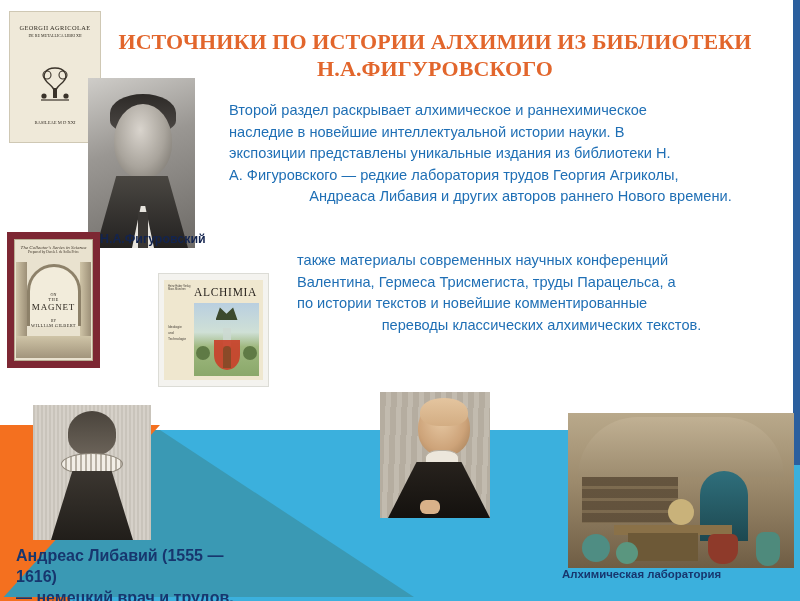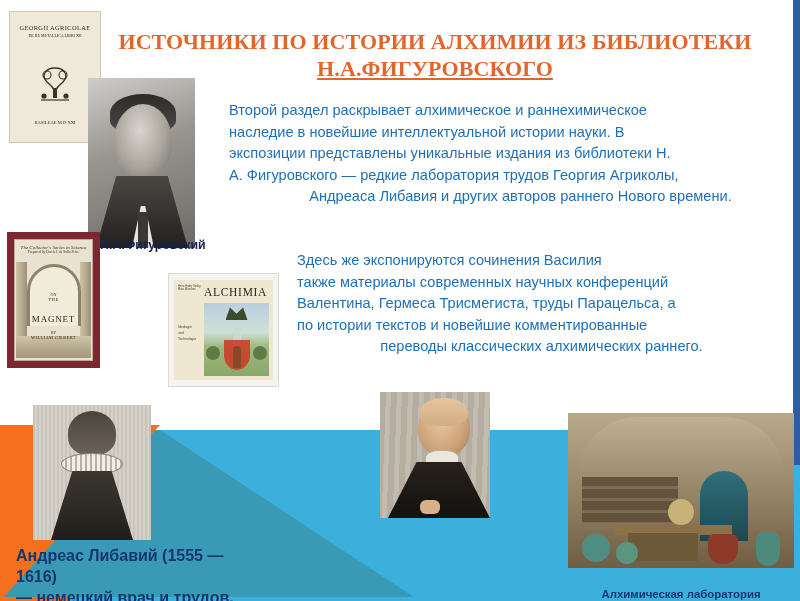--- a/index.html
+++ b/index.html
@@ -44,21 +44,21 @@
   .title {
     position:absolute; left:100px; top:28px; width:670px;
     text-align:center;
     font-family:"Liberation Serif", serif;
     font-weight:bold;
     font-size:22px;
     line-height:27px;
     color:#e2662c;
     letter-spacing:0.1px;
   }
-  .title .l2 { display:block;text-decoration:underline; }
+  .title .l2 { display:block; }
 
   
   .para {
     position:absolute;
     color:#1f6fb5;
     font-family:"Liberation Sans", sans-serif;
     font-size:14.6px;
     line-height:21.5px;
     text-align:justify;
     text-justify:inter-word;
@@ -136,37 +136,37 @@
     position:absolute; left:12px; top:24px; width:54px; height:62px;
     border:3px solid #8d8169; border-bottom:none;
     border-radius:28px 28px 0 0; background:#f2ecdb;
   }
   .magnet-title {
     position:absolute; left:0; right:0; top:52px; text-align:center;
     font-family:"Liberation Serif", serif; color:#2a241c;
   }
   .magnet-title .g1 { font-size:4px; display:block; }
   .magnet-title .g2 { font-size:4.6px; display:block; letter-spacing:.6px; }
-  .magnet-title .g3 { font-size:9px; display:block; letter-spacing:.8px; margin-top:12px; }
+  .magnet-title .g3 { font-size:9px; display:block; letter-spacing:.8px; margin-top:0; }
   .magnet-title .g4 { font-size:3.6px; display:block; margin-top:7px; }
   .magnet-title .g5 { font-size:4.4px; display:block; letter-spacing:.4px; }
   .magnet-pillar-l, .magnet-pillar-r {
     position:absolute; top:22px; width:11px; height:78px;
     background:linear-gradient(90deg,#cfc4a7,#9d9078);
   }
   .magnet-pillar-l { left:1px; }
   .magnet-pillar-r { right:1px; }
   .magnet-base {
     position:absolute; left:1px; right:1px; bottom:2px; height:22px;
     background:linear-gradient(180deg,#cfc4a7,#a2957c);
   }
 
   
   .ph-alchimia { left:159px; top:274px; width:109px; height:112px;
-    background:#f4f3ef; box-shadow:0 0 0 1px #dcdcd6; padding:6px 5px;margin-left:10px; }
+    background:#f4f3ef; box-shadow:0 0 0 1px #dcdcd6; padding:6px 5px; }
   .alch-cover { width:100%; height:100%; background:#efe7cf; position:relative; }
   .alch-title {
     position:absolute; left:30px; top:6px;
     font-family:"Liberation Serif", serif; font-size:11.5px;
     letter-spacing:.7px; color:#2a2520;
   }
   .alch-pub {
     position:absolute; left:4px; top:5px; width:24px;
     font-size:2.6px; line-height:3.4px; color:#4a443c;
   }
@@ -314,28 +314,28 @@
     border-radius:50%; background:#c9b27a;
   }
 
   
   .cap {
     position:absolute;
     font-family:"Liberation Sans", sans-serif;
     font-weight:bold;
     color:#17366e;
   }
-  .cap-figur { left:100px; top:238px; font-size:12.4px; color:#13244f; }
+  .cap-figur { left:100px; top:232px; font-size:12.4px; color:#13244f; }
   .cap-libavius { left:16px; top:545px; font-size:16px; line-height:21px; width:230px; }
   .cap-paracelsus {
     left:355px; top:534px; width:222px; text-align:center;
     font-size:10.4px; line-height:14.5px;
   }
   .cap-lab {
-    left:562px; top:588px; width:238px; text-align:center;
+    left:562px; top:568px; width:238px; 
     font-size:11.4px;
   }
 </style>
 </head>
 <body>
 
 <div class="slide">
 
   <div class="bg-layer">
     <div class="bg-teal-light"></div>
@@ -354,25 +354,24 @@
 
   <div class="para para-1">
     <p>Второй раздел раскрывает алхимическое и раннехимическое</p>
     <p>наследие в новейшие интеллектуальной истории науки. В</p>
     <p>экспозиции представлены уникальные издания из библиотеки Н.</p>
     <p>А. Фигуровского — редкие лаборатория трудов Георгия Агриколы,</p>
     <p>Андреаса Либавия и других авторов раннего Нового времени.</p>
   </div>
 
   <div class="para para-2">
-    <p>Здесь же экспонируются сочинения Василия</p>
     <p>также материалы современных научных конференций</p>
     <p>Валентина, Гермеса Трисмегиста, труды Парацельса, а</p>
     <p>по истории текстов и новейшие комментированные</p>
-    <p>переводы классических алхимических раннего.</p>
+    <p>переводы классических алхимических текстов.</p>
   </div>
 
   <div class="photo ph-agricola">
     <div class="agricola-txt">
       <span class="t1">GEORGII AGRICOLAE</span>
       <span class="t2">DE RE METALLICA LIBRI XII</span>
     </div>
     <svg class="agricola-emblem" viewBox="0 0 44 40">
       <path d="M22 4 C12 4 8 12 14 18 C18 22 22 24 22 30 C22 24 26 22 30 18 C36 12 32 4 22 4 Z" fill="none" stroke="#3a332a" stroke-width="1.3"></path>
       <circle cx="14" cy="11" r="4" fill="none" stroke="#3a332a" stroke-width="1.1"></circle>

